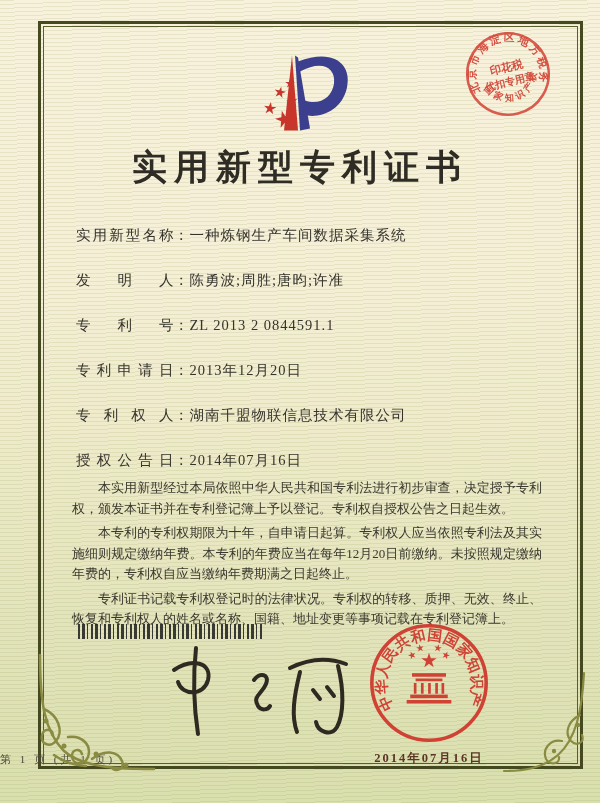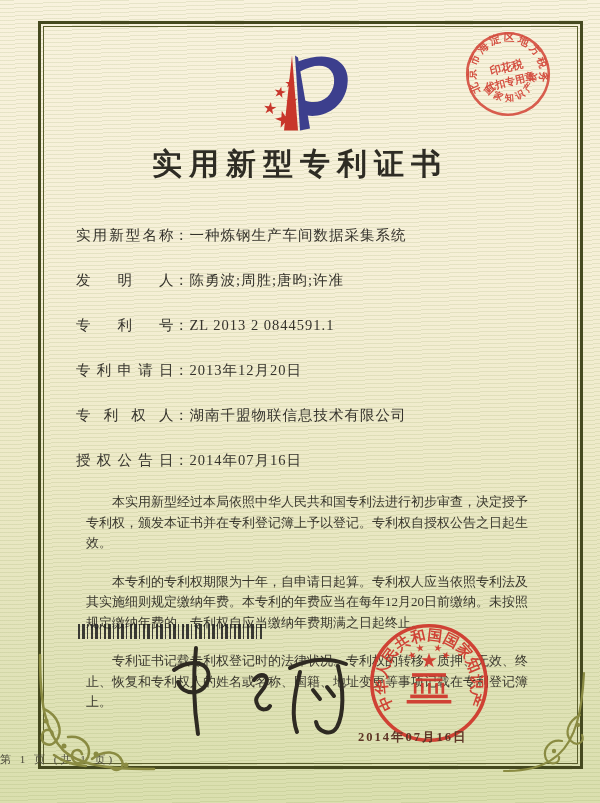--- a/index.html
+++ b/index.html
@@ -14,37 +14,37 @@
   .frame{
     position:absolute;left:38px;top:21px;width:545px;height:748px;
     border:3px solid #45491f;box-sizing:border-box;
   }
   .frame-inner{
     position:absolute;left:2px;top:2px;right:2px;bottom:2px;
     border:1px solid #5a5e2c;
   }
   .cert-no{position:absolute;left:56px;top:66px;font-size:13.5px;letter-spacing:2px;color:#4a483c;}
   .title{position:absolute;left:0;right:0;top:144px;text-align:center;
-    font-size:30px;font-weight:bold;letter-spacing:7px;color:#2e2c24;}
+    font-size:35px;font-weight:bold;letter-spacing:7px;color:#2e2c24;}
   .logo{position:absolute;left:240px;top:30px;width:135px;height:108px;}
   .tax-stamp{position:absolute;left:452px;top:18px;width:112px;height:112px;transform:rotate(-14deg);opacity:.88;}
   .fields{position:absolute;left:76px;top:226px;width:470px;}
   .frow{height:45px;font-size:14.5px;letter-spacing:.5px;}
   .flabel{display:inline-block;width:98px;text-align:justify;text-align-last:justify;vertical-align:top;}
   .fvalue{letter-spacing:1px;}
   .body-text{position:absolute;left:68px;top:474px;width:478px;font-size:13px;
     line-height:20.5px;text-align:justify;color:#3a382e;}
-  .body-text p{margin:18px;text-indent:2em;}
+  .body-text p{margin:4px;text-indent:2em;}
   .barcode{position:absolute;left:78px;top:624px;width:186px;height:15px;opacity:.85;
     background:repeating-linear-gradient(90deg,#1c1c1c 0 2px,transparent 2px 4px,#1c1c1c 4px 7px,transparent 7px 9px,#1c1c1c 9px 10px,transparent 10px 13px);}
   .director{position:absolute;left:76px;top:664px;font-size:15.5px;letter-spacing:3px;color:#34322a;}
   .director div{margin-bottom:12px;}
   .signature{position:absolute;left:158px;top:636px;width:200px;height:108px;}
   .seal{position:absolute;left:362px;top:616px;width:134px;height:134px;opacity:.92;}
-  .seal-date{position:absolute;left:358px;top:729px;width:142px;text-align:left;
+  .seal-date{position:absolute;left:358px;top:750px;width:142px;text-align:center;
     font-size:12.5px;letter-spacing:2px;color:#5d3526;font-weight:bold;}
   .footer{position:absolute;left:0;right:0;top:752px;text-align:left;font-size:11px;
     letter-spacing:3px;color:#4c4a3c;}
   .flourish-bl{position:absolute;left:34px;bottom:30px;width:125px;height:122px;}
   .flourish-br{position:absolute;right:12px;bottom:28px;width:86px;height:104px;transform:scaleX(-1);}
   .stamp-ring{fill:none;stroke:#d4493b;stroke-width:2.5;}
   .stamp-text{fill:#d0392c;font-weight:bold;}
   .seal-ring{fill:none;stroke:#cf352a;stroke-width:4;}
   .seal-text{fill:#cf352a;font-weight:bold;}
 </style>

